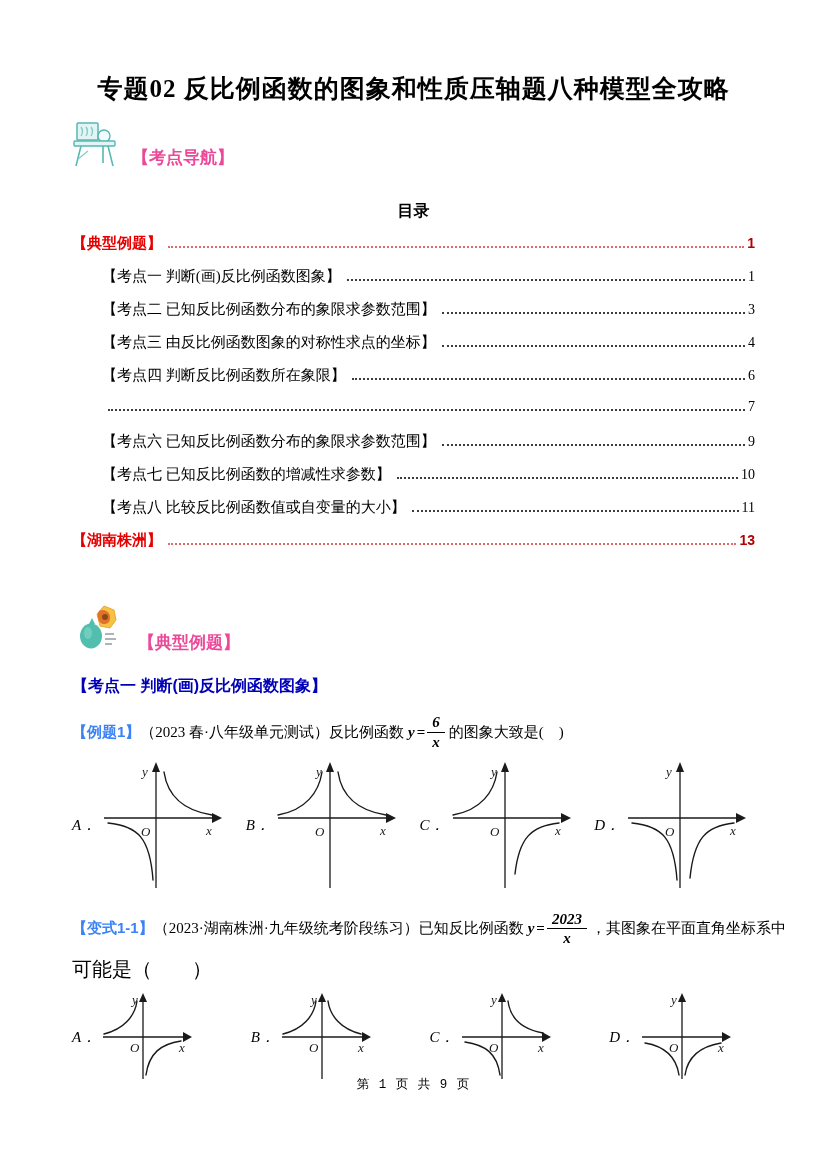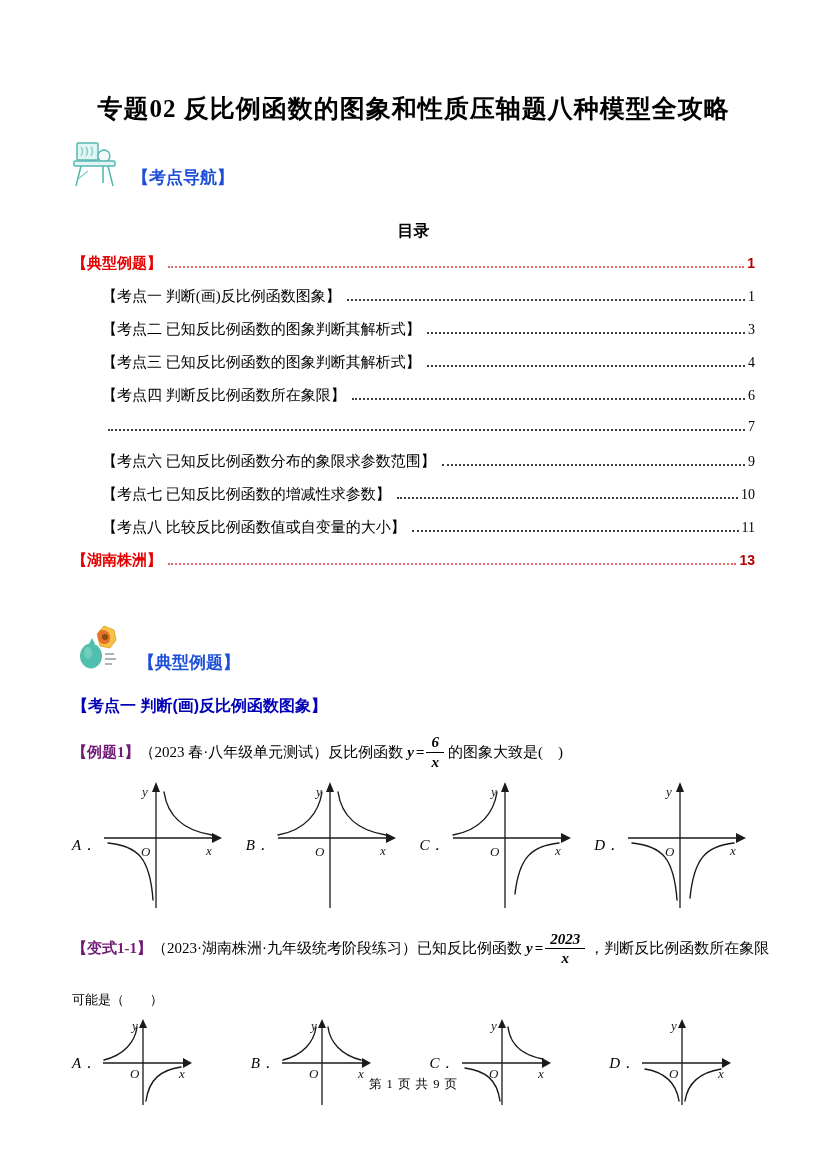--- a/index.html
+++ b/index.html
@@ -6,33 +6,33 @@
   .page{
     position:relative;
     width:827px;height:1169px;
     background:#ffffff;
     font-family:"Liberation Serif","DejaVu Serif",serif;
     color:#000;
     overflow:hidden;
   }
   
   .doc-title{
-    padding-top:92px;
+    padding-top:72px;
     text-align:center;
     font-size:25px;
     font-weight:bold;
     letter-spacing:1px;
   }
   
   .icon-heading{
     display:flex;align-items:flex-end;
     margin:14px 0 0 72px;
   }
   .icon-heading .hd{
-    color:#1d4ed8;font-weight:bold;font-size:17px;
+    color:#ec4899;font-weight:bold;font-size:17px;
     margin:0 11px 4px 14px;
     font-family:"Liberation Sans","DejaVu Sans",sans-serif;
   }
   
   .toc-title{
     text-align:center;font-weight:bold;font-size:16px;
     margin-top:28px;
     font-family:"Liberation Sans","DejaVu Sans",sans-serif;
   }
   .toc{margin:12px 72px 0 72px;}
@@ -60,26 +60,26 @@
     color:#0000b8;font-weight:bold;font-size:16px;
     font-family:"Liberation Sans","DejaVu Sans",sans-serif;
   }
   
   .problem-line{
     display:flex;align-items:center;flex-wrap:nowrap;
     margin:16px 60px 0 72px;
     font-size:15px;
   }
   .problem-line .tag{
-    color:#701a75;font-weight:bold;white-space:nowrap;
-    font-family:Liberation Serif, serif;
+    color:#3b82f6;font-weight:bold;white-space:nowrap;
+    font-family:Liberation Sans, sans-serif;
   }
   .problem-line .txt{white-space:nowrap;}
   .problem-line2{
-    margin:23px 60px 0 72px;font-size:13px;
+    margin:8px 60px 0 72px;font-size:20px;
   }
   .formula{
     display:inline-flex;align-items:center;
     font-weight:bold;font-style:italic;
     margin:0 4px;
   }
   .formula .eq{font-style:normal;margin:0 2px;}
   .frac{
     display:inline-flex;flex-direction:column;align-items:center;
     font-size:15px;line-height:1.25;
@@ -101,21 +101,21 @@
   .graph line{stroke:#1a1a1a;stroke-width:1.3;}
   .graph polygon{fill:#1a1a1a;}
   .graph text{
     font-family:"Liberation Serif","DejaVu Serif",serif;
     font-style:italic;font-size:13px;fill:#1a1a1a;
   }
   
   .footer{
     position:absolute;bottom:76px;left:0;width:100%;
     text-align:center;font-size:12.5px;letter-spacing:1px;
-    font-family:Liberation Serif, serif;
+    font-family:Liberation Mono, monospace;
   }
 </style>
 </head>
 <body>
 
 <div class="page">
 
   <div class="doc-title">专题02 反比例函数的图象和性质压轴题八种模型全攻略</div>
 
   <div class="icon-heading">
@@ -141,26 +141,26 @@
       <span>【典型例题】</span>
       <span class="leader"></span>
       <span class="pg">1</span>
     </div>
     <div class="toc-row sub">
       <span>【考点一 判断(画)反比例函数图象】</span>
       <span class="leader"></span>
       <span class="pg">1</span>
     </div>
     <div class="toc-row sub">
-      <span>【考点二 已知反比例函数的图象判断其解析式】</span>
+      <span>【考点二 已知反比例函数分布的象限求参数范围】</span>
       <span class="leader"></span>
       <span class="pg">3</span>
     </div>
     <div class="toc-row sub">
-      <span>【考点三 已知反比例函数的图象判断其解析式】</span>
+      <span>【考点三 由反比例函数图象的对称性求点的坐标】</span>
       <span class="leader"></span>
       <span class="pg">4</span>
     </div>
     <div class="toc-row sub">
       <span>【考点四 判断反比例函数所在象限】</span>
       <span class="leader"></span>
       <span class="pg">6</span>
     </div>
     <div class="toc-row sub">
       <span class="leader"></span>
@@ -284,21 +284,21 @@
     <span class="tag">【变式1-1】</span>
     <span class="txt">（2023·湖南株洲·九年级统考阶段练习）已知反比例函数</span>
     <span class="formula">
       <span>y</span>
       <span class="eq">=</span>
       <span class="frac">
         <span class="num">2023</span>
         <span class="den">x</span>
       </span>
     </span>
-    <span class="txt">，判断反比例函数所在象限</span>
+    <span class="txt">，其图象在平面直角坐标系中</span>
   </div>
   <div class="problem-line2">可能是（　　）</div>
 
   <div class="options-row" style="margin-right:90px;">
     <div class="option">
       <span class="opt-label">A．</span>
       <svg class="graph" width="100" height="92" viewBox="0 0 100 92">
         <line x1="5" y1="46" x2="87" y2="46"></line>
         <polygon points="85,41 94,46 85,51"></polygon>
         <line x1="45" y1="88" x2="45" y2="8"></line>

